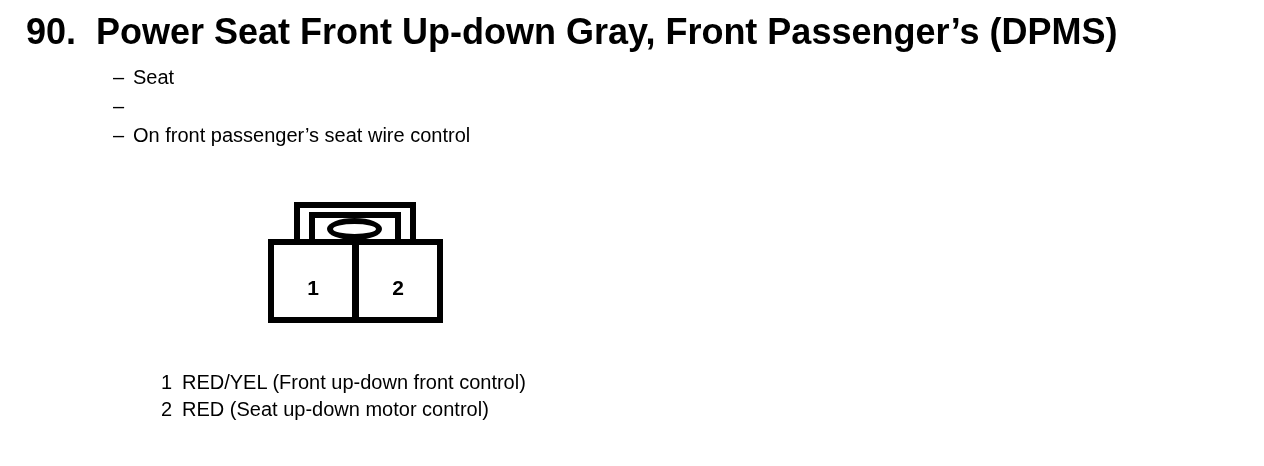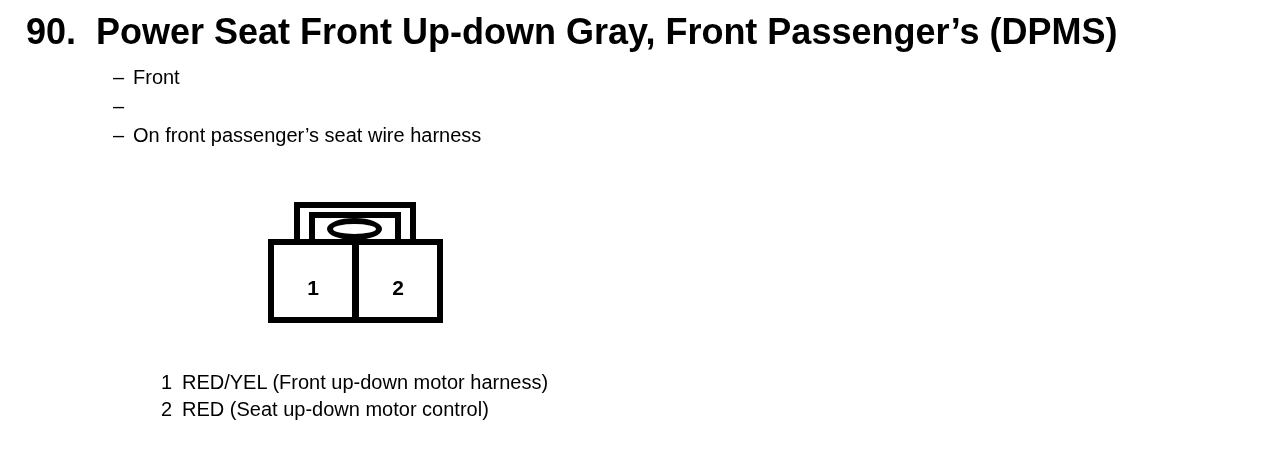--- a/index.html
+++ b/index.html
@@ -132,28 +132,28 @@
 <div class="page">
 
   <div class="header">
     <span class="item-no">90.</span>
     <span class="title">Power Seat Front Up-down Gray, Front Passenger’s (DPMS)</span>
   </div>
 
   <div class="notes">
     <div class="note">
       <span class="dash">–</span>
-      <span class="note-text">Front</span>
+      <span class="note-text">Seat</span>
     </div>
     <div class="note">
       <span class="dash">–</span>
     </div>
     <div class="note">
       <span class="dash">–</span>
-      <span class="note-text">On front passenger’s seat wire harness</span>
+      <span class="note-text">On front passenger’s seat wire control</span>
     </div>
   </div>
 
   <div class="diagram">
     <div class="latch-outer"></div>
     <div class="latch-inner"></div>
     <div class="latch-oval"></div>
     <div class="conn-body">
       <div class="cavity">
         <span>1</span>
@@ -161,21 +161,21 @@
       <div class="cavity-divider"></div>
       <div class="cavity">
         <span>2</span>
       </div>
     </div>
   </div>
 
   <div class="pinout">
     <div class="pin-row">
       <span class="pin-no">1</span>
-      <span class="pin-desc">RED/YEL (Front up-down motor harness)</span>
+      <span class="pin-desc">RED/YEL (Front up-down front control)</span>
     </div>
     <div class="pin-row">
       <span class="pin-no">2</span>
       <span class="pin-desc">RED (Seat up-down motor control)</span>
     </div>
   </div>
 
 </div>
 
 </body></html>

